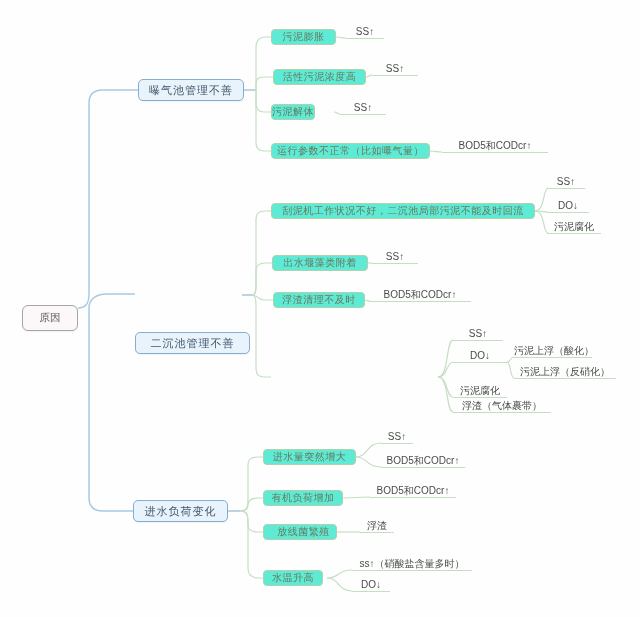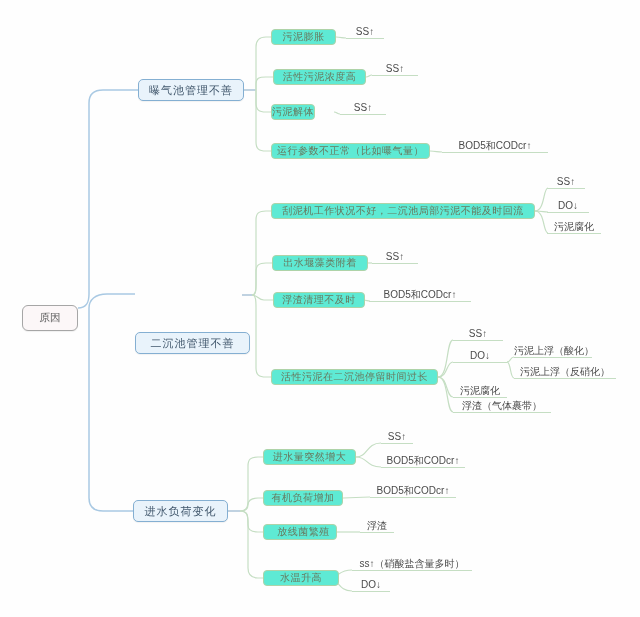--- a/index.html
+++ b/index.html
@@ -100,38 +100,37 @@
   <div class="node topic" style="left:271px;top:143px;width:159px;">运行参数不正常（比如曝气量）</div>
 
   <div class="leaf" style="left:346px;top:25px;width:38px;">SS↑</div>
   <div class="leaf" style="left:372px;top:62px;width:46px;">SS↑</div>
   <div class="leaf" style="left:340px;top:101px;width:46px;">SS↑</div>
   <div class="leaf" style="left:442px;top:139px;width:106px;">BOD5和CODcr↑</div>
 
   <div class="node topic" style="left:271px;top:203px;width:264px;">刮泥机工作状况不好，二沉池局部污泥不能及时回流</div>
   <div class="node topic" style="left:272px;top:255px;width:96px;">出水堰藻类附着</div>
   <div class="node topic" style="left:273px;top:292px;width:92px;">浮渣清理不及时</div>
-  <div class="node topic" style="left:271px;top:369px;width:167px;">活性污泥在二沉池停留时间过长</div>
 
   <div class="leaf" style="left:547px;top:175px;width:38px;">SS↑</div>
   <div class="leaf" style="left:547px;top:199px;width:42px;">DO↓</div>
   <div class="leaf" style="left:547px;top:220px;width:54px;">污泥腐化</div>
   <div class="leaf" style="left:372px;top:250px;width:46px;">SS↑</div>
   <div class="leaf" style="left:369px;top:288px;width:102px;">BOD5和CODcr↑</div>
   <div class="leaf" style="left:453px;top:327px;width:50px;">SS↑</div>
   <div class="leaf" style="left:453px;top:349px;width:54px;">DO↓</div>
   <div class="leaf" style="left:514px;top:344px;width:78px;">污泥上浮（酸化）</div>
   <div class="leaf" style="left:514px;top:365px;width:102px;">污泥上浮（反硝化）</div>
   <div class="leaf" style="left:453px;top:384px;width:54px;">污泥腐化</div>
   <div class="leaf" style="left:453px;top:399px;width:98px;">浮渣（气体裹带）</div>
 
   <div class="node topic" style="left:263px;top:449px;width:93px;">进水量突然增大</div>
   <div class="node topic" style="left:263px;top:490px;width:80px;">有机负荷增加</div>
   <div class="node topic" style="left:263px;top:524px;width:74px;padding-left:7px;">放线菌繁殖</div>
-  <div class="node topic" style="left:263px;top:570px;width:76px;">水温升高</div>
+  <div class="node topic" style="left:263px;top:570px;width:60px;">水温升高</div>
 
   <div class="leaf" style="left:381px;top:430px;width:32px;">SS↑</div>
   <div class="leaf" style="left:381px;top:454px;width:84px;">BOD5和CODcr↑</div>
   <div class="leaf" style="left:370px;top:484px;width:86px;">BOD5和CODcr↑</div>
   <div class="leaf" style="left:360px;top:519px;width:34px;">浮渣</div>
   <div class="leaf" style="left:352px;top:557px;width:120px;">ss↑（硝酸盐含量多时）</div>
   <div class="leaf" style="left:352px;top:578px;width:38px;">DO↓</div>
 
 </div>
 

